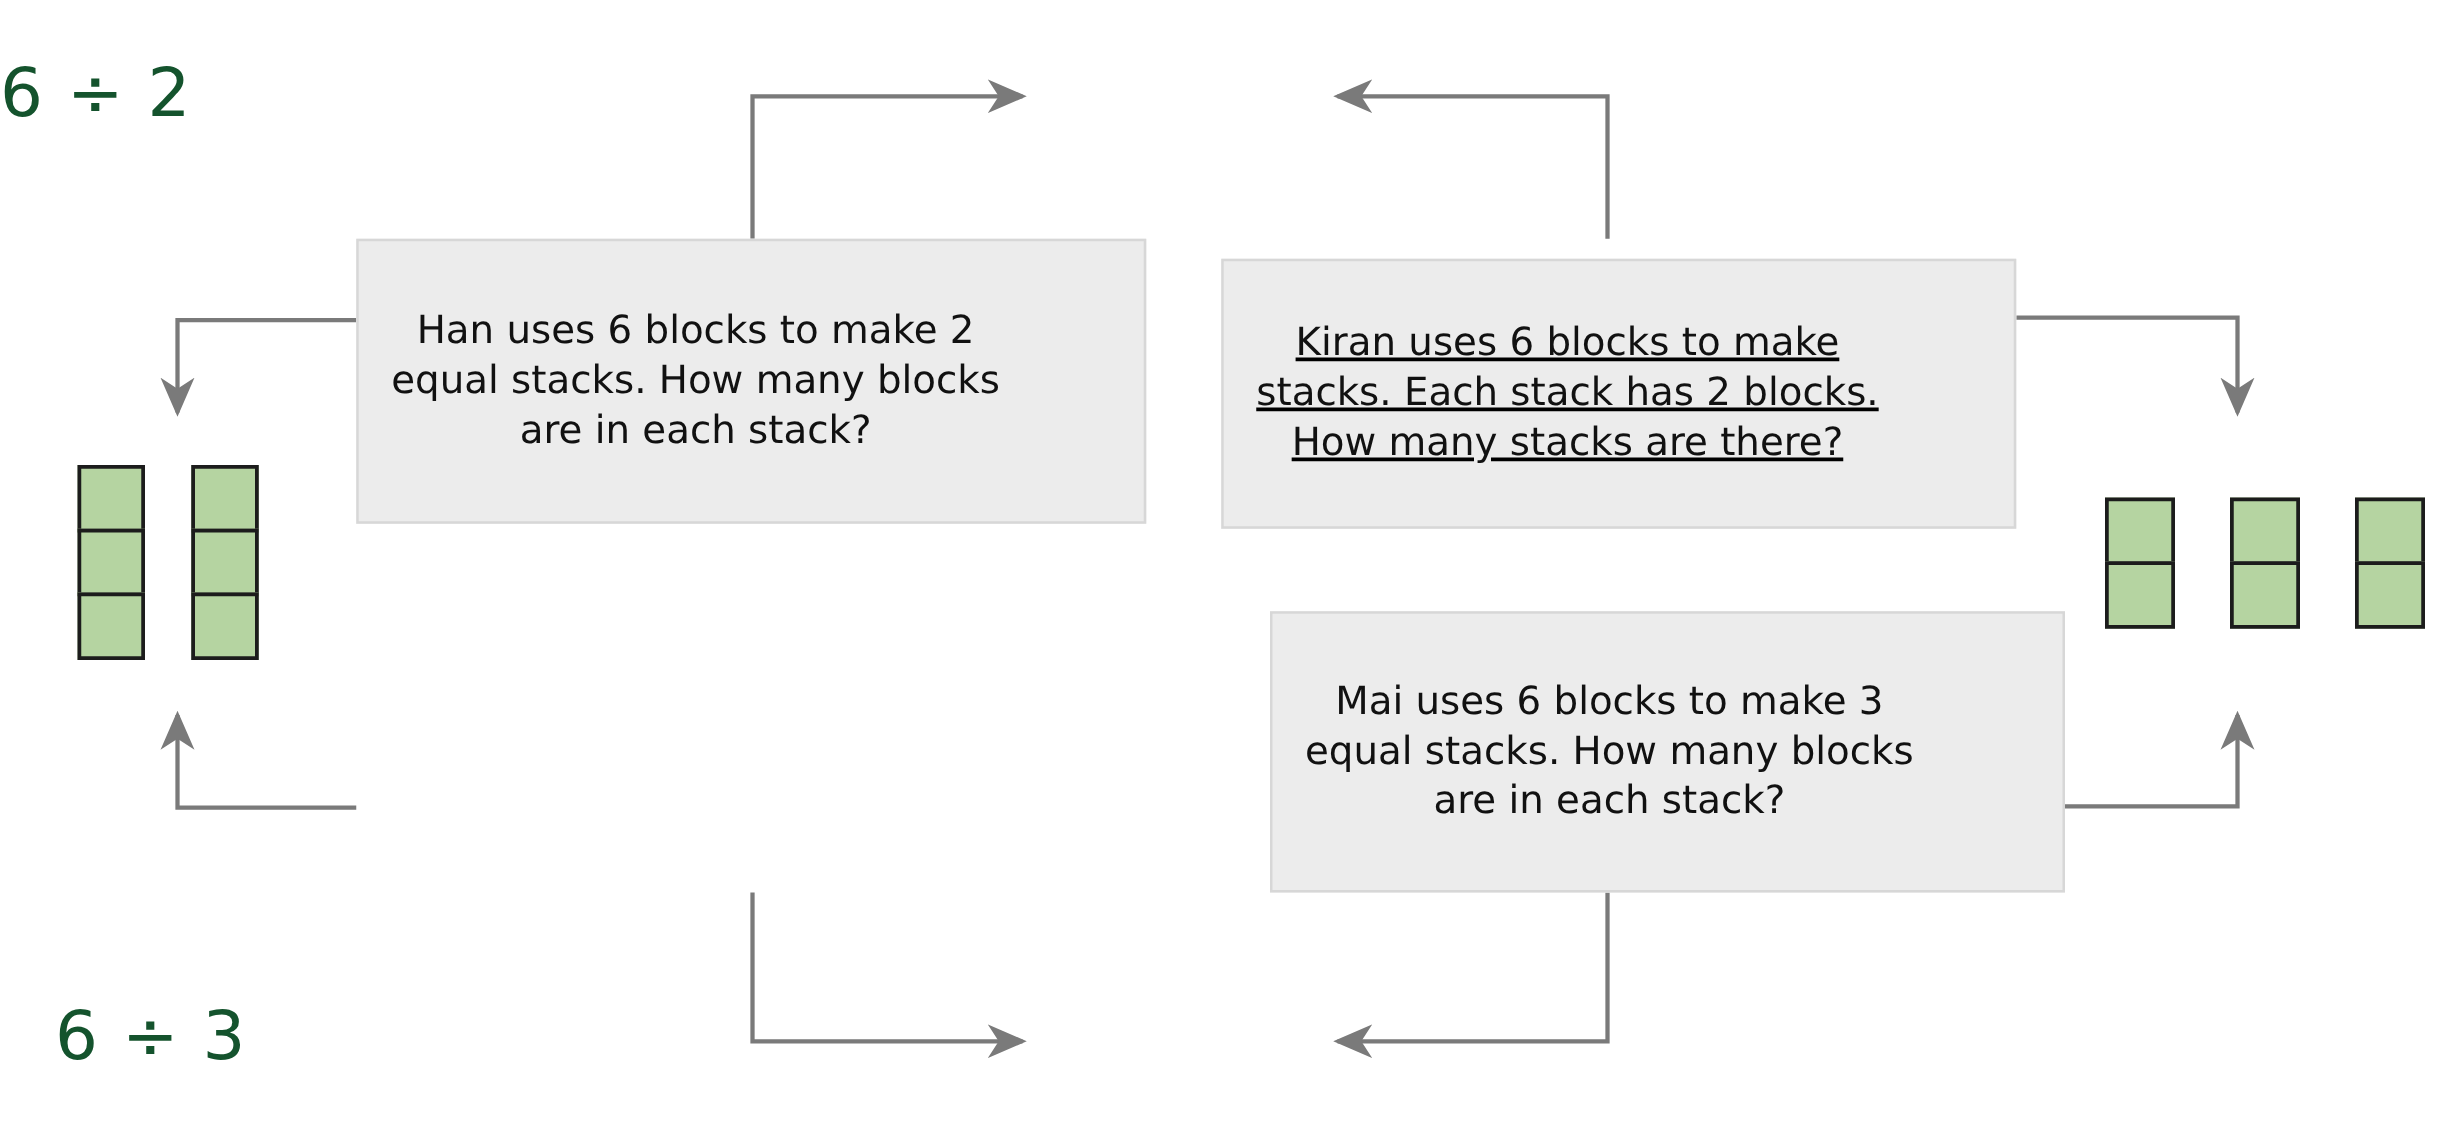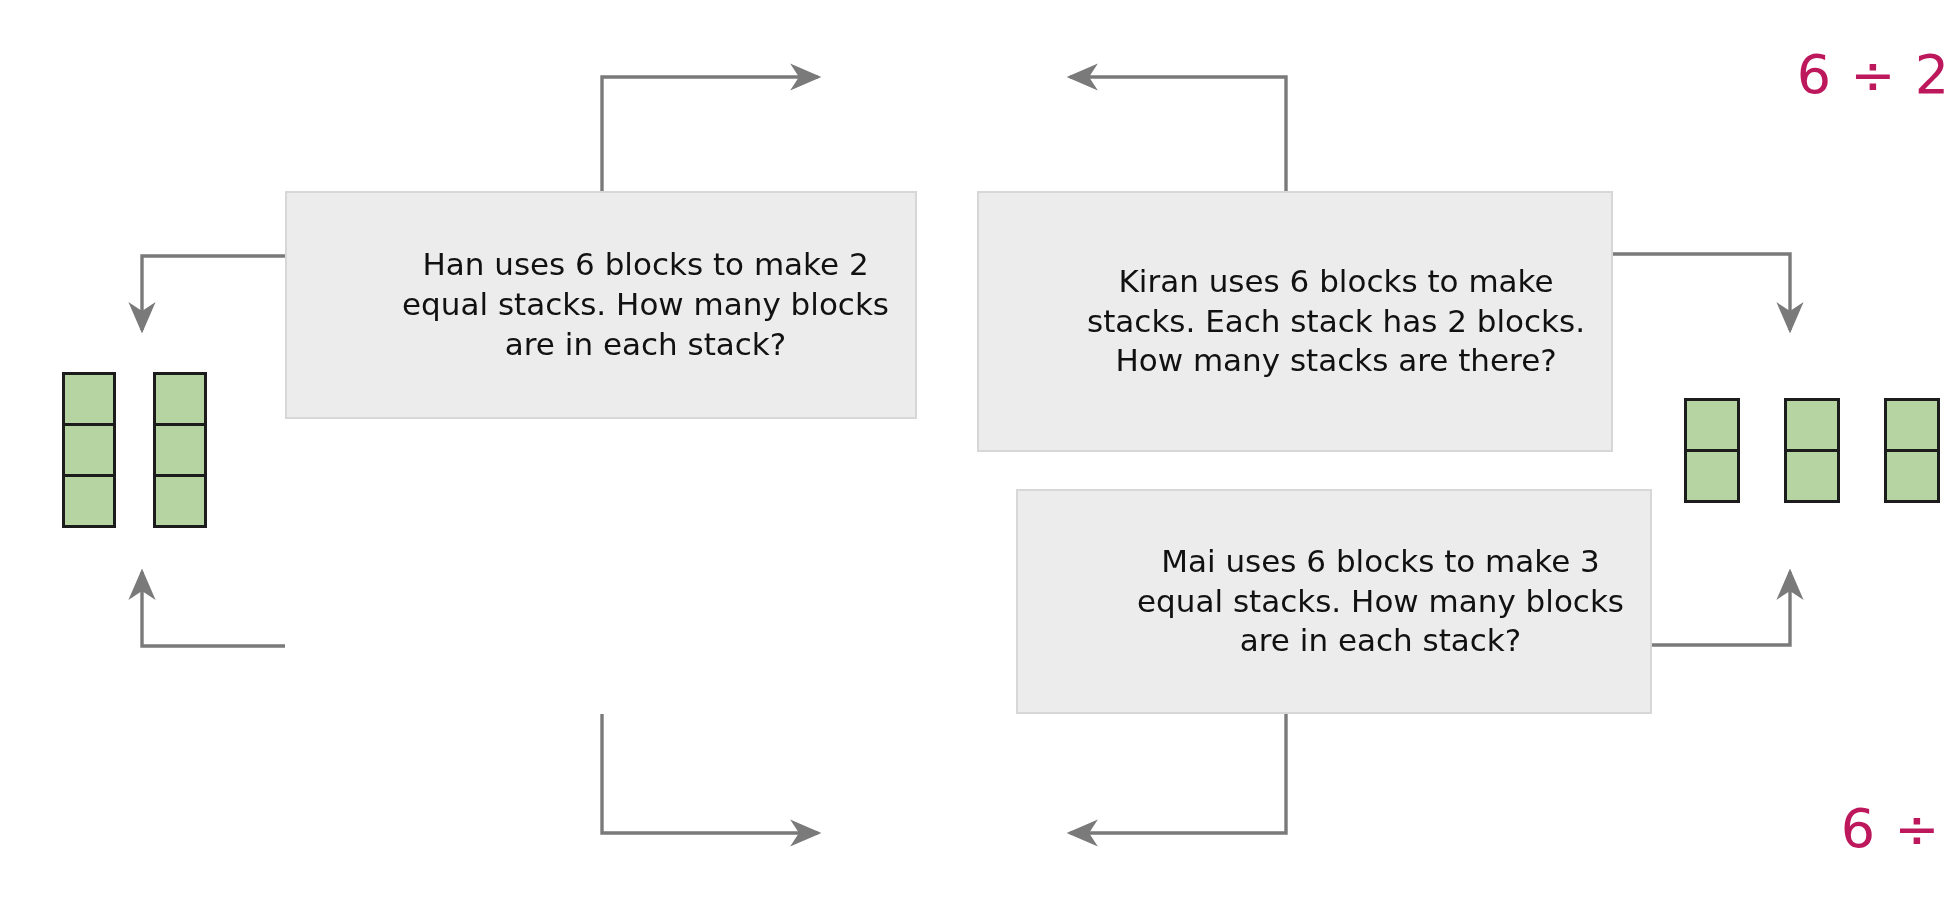--- a/index.html
+++ b/index.html
@@ -27,27 +27,27 @@
     left: 0;
     top: 0;
     width: 1950px;
     height: 900px;
     pointer-events: none;
   }
 
   
   .expr {
     position: absolute;
-    color: #be185d;
+    color: #14532d;
     font-size: 54px;
     line-height: 1;
     font-weight: 400;
     letter-spacing: 1px;
     white-space: nowrap;
-    text-align: right;
+    text-align: left;
   }
   #expr-top {
     left: 0;
     width: 1950px;
     top: 48px;
   }
   #expr-bottom {
     left: 0;
     width: 1950px;
     top: 802px;
@@ -55,32 +55,32 @@
   }
 
   
   .pbox {
     position: absolute;
     box-sizing: border-box;
     background: #ececec;
     border: 2px solid #d7d7d7;
     display: flex;
     align-items: center;
-    justify-content: flex-end;
+    justify-content: flex-start;
     padding: 8px 26px;
   }
   .pbox .ptext {
     color: #111111;
     font-size: 31px;
     line-height: 1.28;
     text-align: center;
     white-space: pre-line;
   }
   #box-han   { left: 285px; top: 191px; width: 632px; height: 228px; }
-  #box-kiran { left: 977px; top: 191px; width: 636px; height: 261px; }
+  #box-kiran { left: 977px; top: 207px; width: 636px; height: 216px; text-decoration: underline; }
   #box-jada  { left: 285px; top: 489px; width: 632px; height: 225px; }
   #box-mai   { left: 977px; top: 489px; width: 636px; height: 225px; margin-left: 39px; }
 
   
   .stack-group {
     position: absolute;
     display: flex;
     align-items: center;
   }
   .stack {

